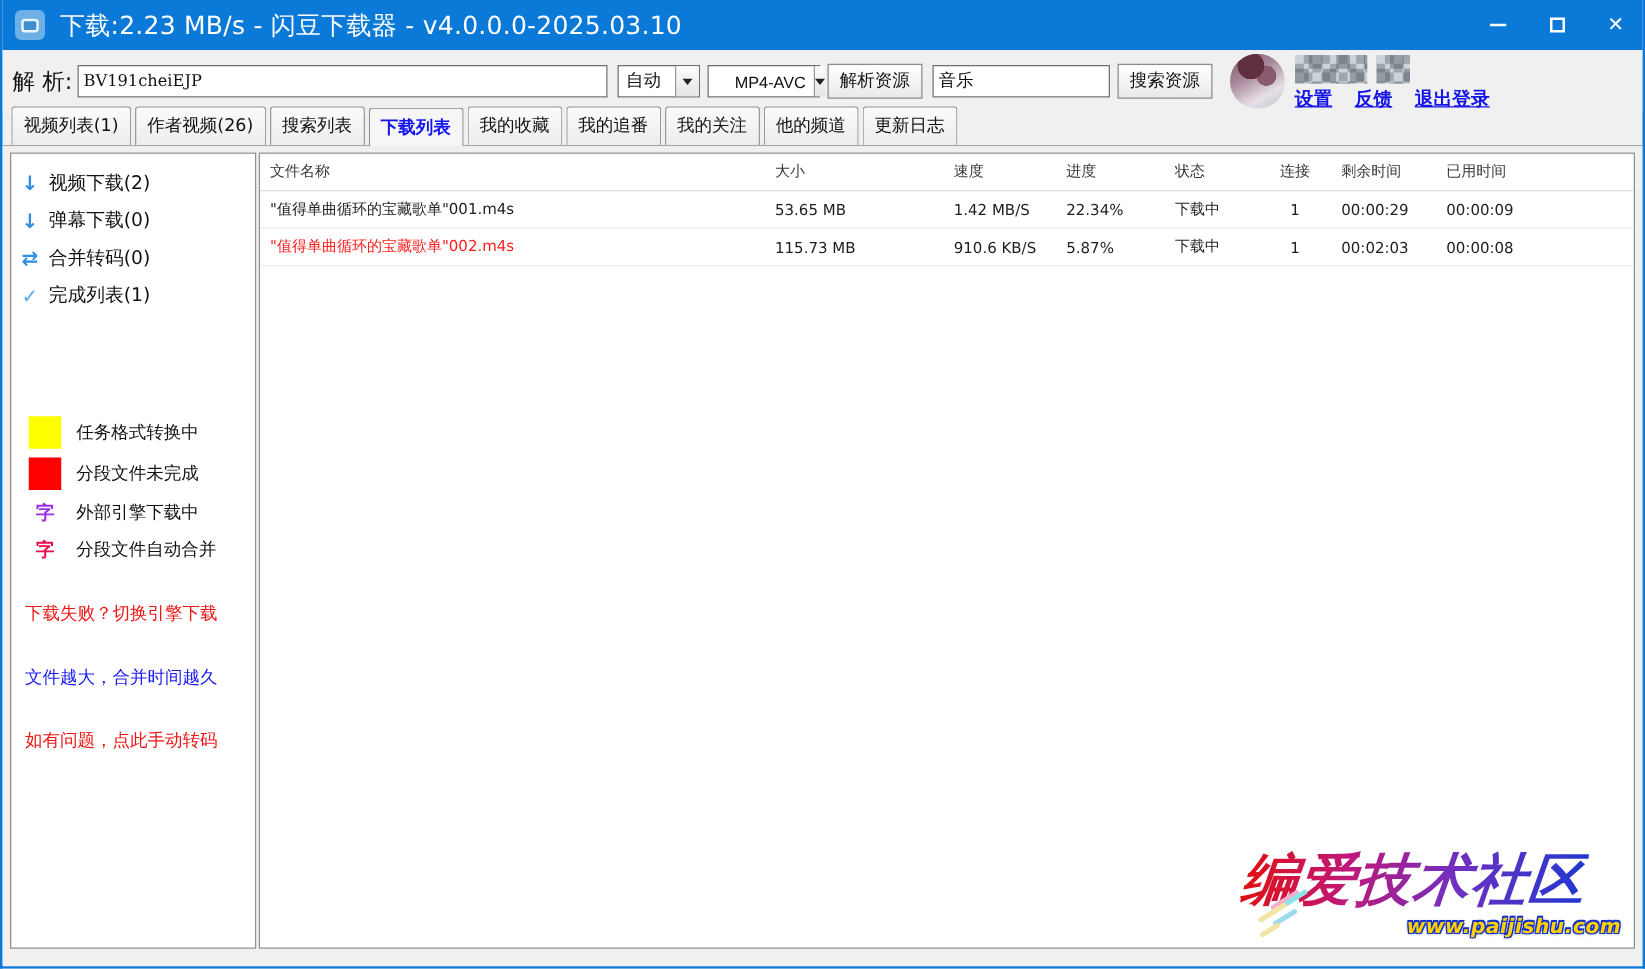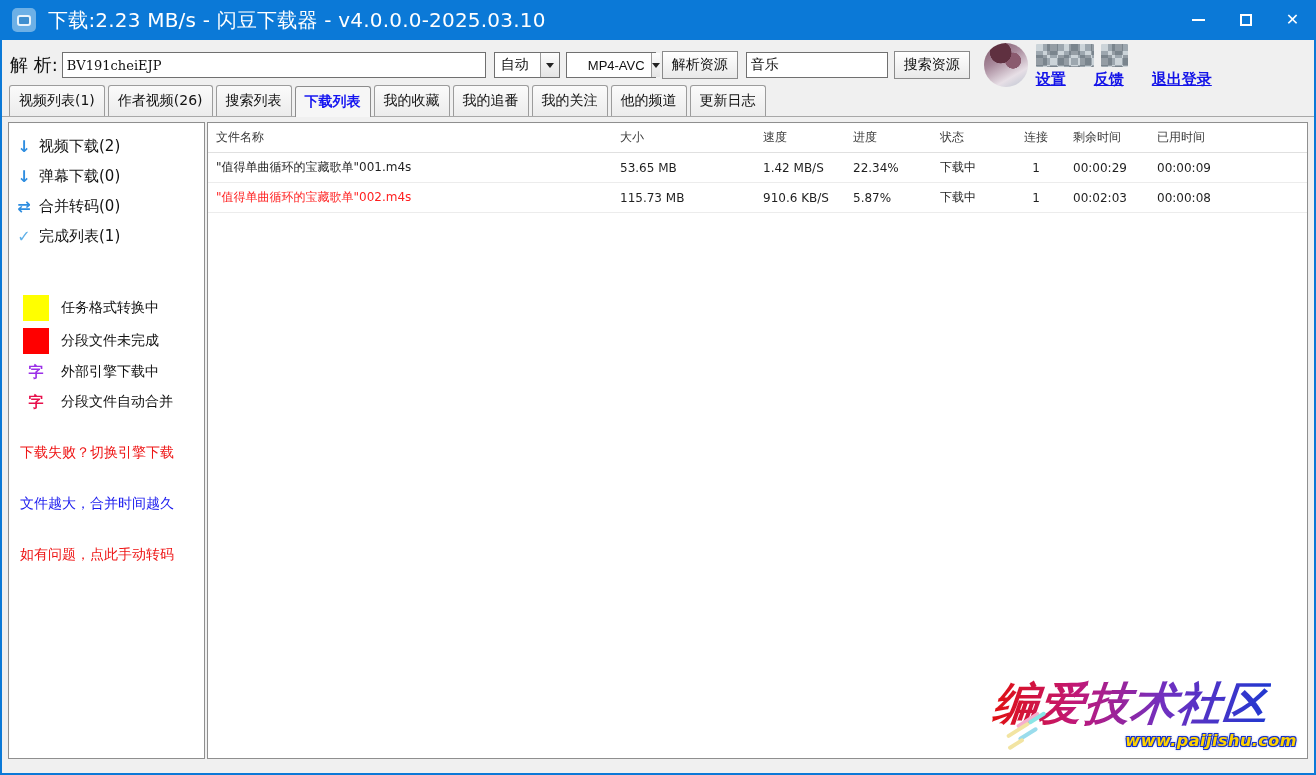--- a/index.html
+++ b/index.html
@@ -44,21 +44,21 @@
               radial-gradient(circle at 38% 22%, #5f3040 0 24%, rgba(0,0,0,0) 25%),
               radial-gradient(circle at 66% 40%, #8a5a6e 0 20%, rgba(0,0,0,0) 21%),
               linear-gradient(150deg,#7d5566 0%,#a88a9c 38%,#e7dfe6 72%,#b9c2cf 100%); }
   .user-block { margin-left:8px; display:flex; flex-direction:column; justify-content:flex-start; height:46px; }
   .pix-row { display:flex; gap:7px; margin-top:2px; }
   .pix { height:23px; border-radius:1px;
          background:
            repeating-conic-gradient(rgba(80,90,100,.45) 0% 25%, rgba(0,0,0,0) 0% 50%) 0 0/22px 22px,
            repeating-conic-gradient(#9da7af 0% 25%, #ccd4d9 0% 50%) 0 0/14px 14px; }
   .pix-a { width:58px; } .pix-b { width:27px; }
-  .link-row { display:flex; gap:28px; margin-top:3px; }
+  .link-row { display:flex; gap:18px; margin-top:3px; }
   .tb-link { font-size:15px; font-weight:bold; color:#1313e8; text-decoration:underline; cursor:pointer; white-space:nowrap; }
 
   
   .tabstrip { position:absolute; top:90px; left:0; right:0; height:27px; display:flex; align-items:flex-end;
               padding-left:7px; border-bottom:1px solid #a8a8a8; }
   .tab { height:24px; display:flex; align-items:center; padding:15px 9px; margin-right:3px;
          border:1px solid #9c9c9c; border-bottom:none; border-radius:3px 3px 0 0;
          background:linear-gradient(#fbfbfb,#ececec); font-size:14px; color:#111; cursor:pointer; white-space:nowrap; }
   .tab.active { height:27px; background:#f6f6f6; color:#1414f0; font-weight:bold;
                 margin-bottom:-1px; border-color:#8c8c8c; position:relative; z-index:3; }
@@ -68,21 +68,21 @@
   .panel { position:absolute; background:#fff; border:1px solid #8f8f8f;
            box-shadow:1px 1px 0 #fdfdfd inset; }
   .sidebar { left:6px; top:5px; width:197px; bottom:14px; overflow:hidden; }
   .mainpanel { left:205px; right:6px; top:5px; bottom:14px; overflow:hidden; }
 
   
   .side-item { height:30px; display:flex; align-items:center; font-size:15px; color:#111; cursor:pointer; }
   .side-items { padding-top:8px; }
   .side-icon { width:30px; text-align:center; font-size:16px; font-weight:bold; color:#2f8ee0; flex:none; }
   .side-icon.lite { color:#5fb0e8; }
-  .legend { margin-top:40px; }
+  .legend { margin-top:78px; }
   .legend-row { display:flex; align-items:center; font-size:14px; color:#111; }
   .legend-row.sq { height:33px; }
   .legend-row.gl { height:30px; }
   .swatch { width:26px; height:26px; margin:0 12px 0 14px; flex:none; }
   .glyph-cell { width:26px; margin:0 12px 0 14px; text-align:center; font-size:15px; font-weight:bold; flex:none; }
   .notes { margin-top:27px; }
   .note { font-size:14px; padding-left:11px; white-space:nowrap; }
   .note + .note { margin-top:33px; }
 
   

